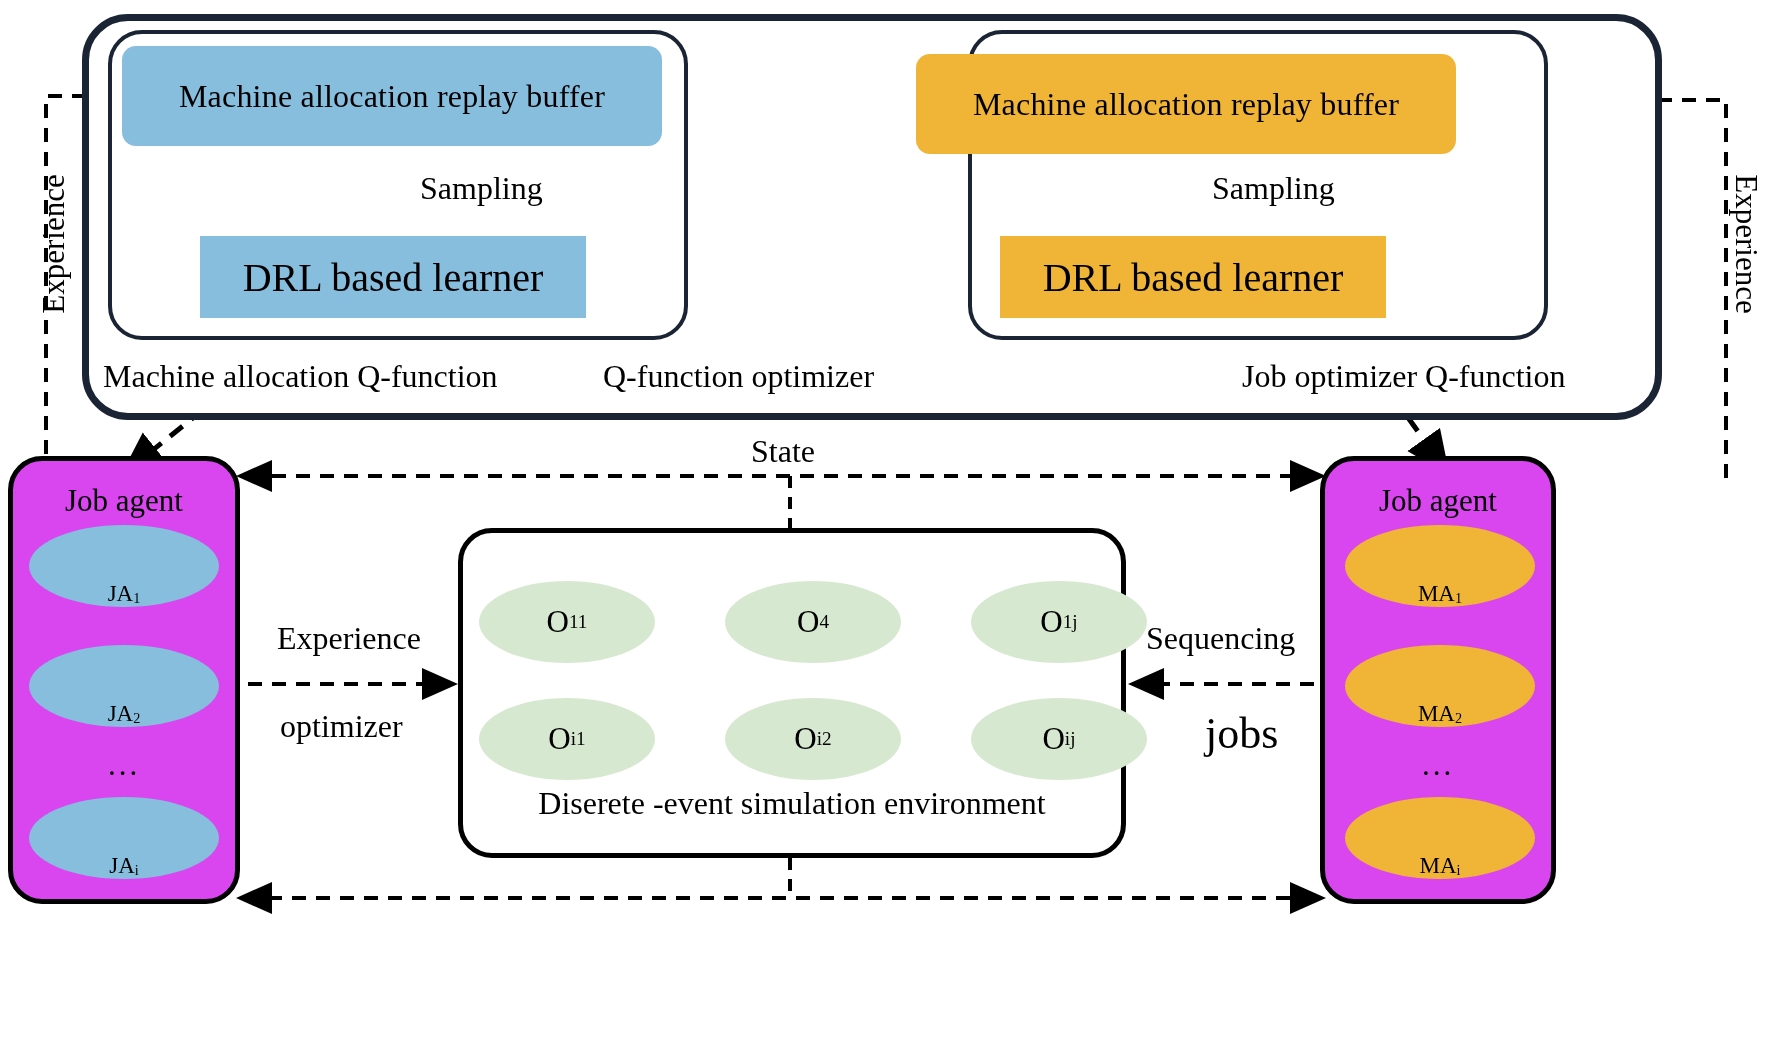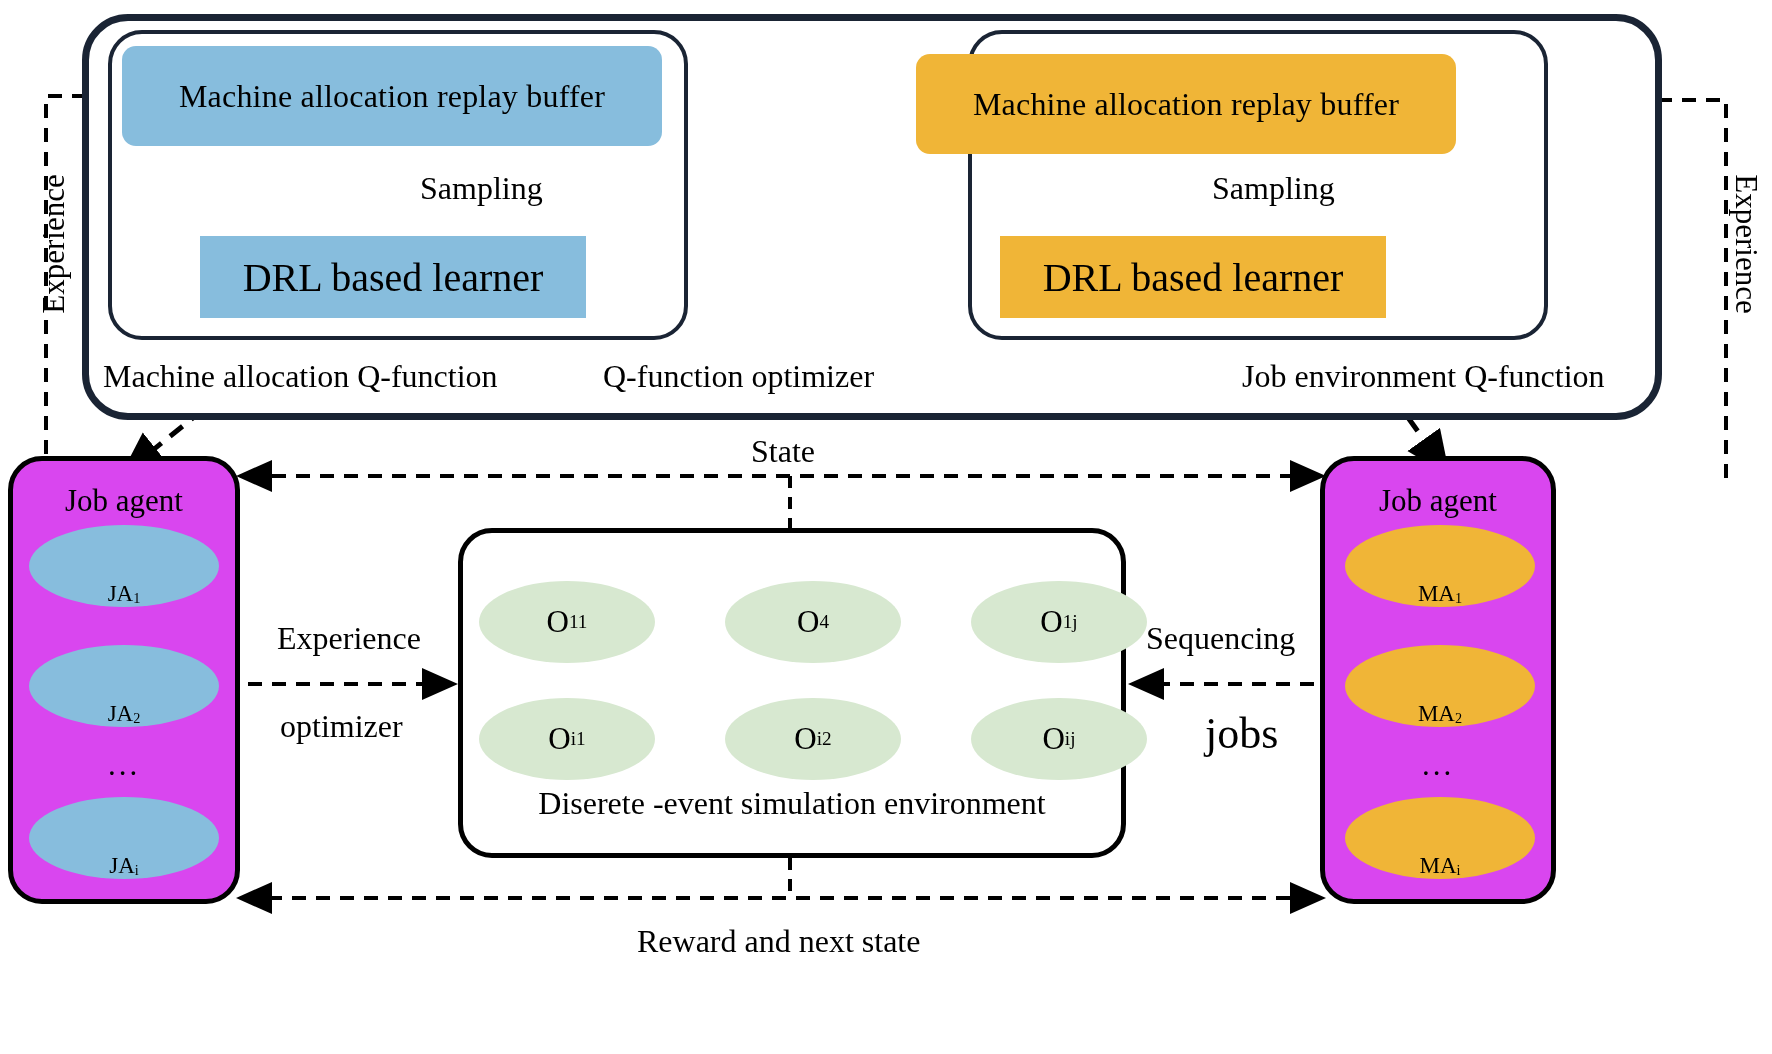--- a/index.html
+++ b/index.html
@@ -120,21 +120,21 @@
   <div class="buf buf-left">Machine allocation replay buffer</div>
   <div class="learner learner-left">DRL based learner</div>
   <div class="lbl sampling-left">Sampling</div>
 
   <div class="buf buf-right">Machine allocation replay buffer</div>
   <div class="learner learner-right">DRL based learner</div>
   <div class="lbl sampling-right">Sampling</div>
 
   <div class="lbl cap-ma-q">Machine allocation Q-function</div>
   <div class="lbl cap-qopt">Q-function optimizer</div>
-  <div class="lbl cap-ja-q">Job environment Q-function</div>
+  <div class="lbl cap-ja-q">Job optimizer Q-function</div>
 
   <div class="lbl exp-left">Experience</div>
   <div class="lbl exp-right">Experience</div>
 
   <div class="agent-panel panel-left">
     <div class="agent-title">Job agent</div>
     <div class="ell blue" style="left:16px;top:64px;width:190px;height:82px;">
       <span>JA</span>
         <sub>1</sub>
     </div>
@@ -194,15 +194,14 @@
     </div>
 
     <div class="env-cap">Diserete -event simulation environment</div>
   </div>
 
   <div class="lbl t-state">State</div>
   <div class="lbl t-alloc1">Experience</div>
   <div class="lbl t-alloc2">optimizer</div>
   <div class="lbl t-seq1">Sequencing</div>
   <div class="lbl t-seq2">jobs</div>
-  <div class="lbl t-reward">Reward and next state</div>
 
 </div>
 
 </body></html>

